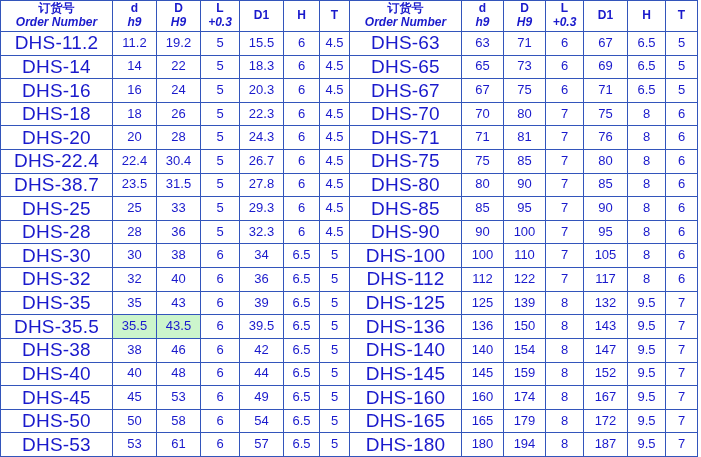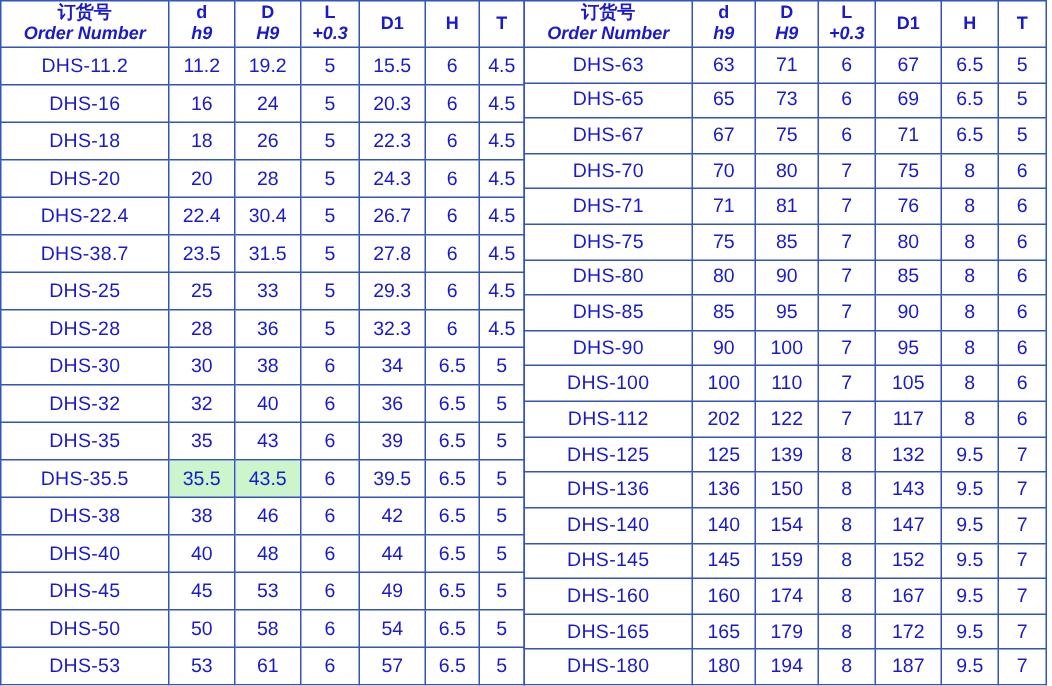--- a/index.html
+++ b/index.html
@@ -48,21 +48,21 @@
   thead th {
     background: #ffffff;
     font-size: 12px;
     height: 30px;
   }
   thead th .l1 { display: block; }
   thead th .l2 { display: block; font-style: italic; }
   tbody td { height: 22.5px; }
 
   td.order {
-    font-size: 13px;
+    font-size: 19px;
     letter-spacing: 0.2px;
   }
 
   
   .left col.c0 { width: 112px; }
   .left col.c1 { width: 44px; }
   .left col.c2 { width: 44px; }
   .left col.c3 { width: 39px; }
   .left col.c4 { width: 44px; }
   .left col.c5 { width: 36px; }
@@ -127,20 +127,29 @@
           <tr>
             <td class="order">DHS-11.2</td>
             <td>11.2</td>
             <td>19.2</td>
             <td>5</td>
             <td>15.5</td>
             <td>6</td>
             <td>4.5</td>
           </tr>
           <tr>
+            <td class="order">DHS-14</td>
+            <td>14</td>
+            <td>22</td>
+            <td>5</td>
+            <td>18.3</td>
+            <td>6</td>
+            <td>4.5</td>
+          </tr>
+          <tr>
             <td class="order">DHS-16</td>
             <td>16</td>
             <td>24</td>
             <td>5</td>
             <td>20.3</td>
             <td>6</td>
             <td>4.5</td>
           </tr>
           <tr>
             <td class="order">DHS-18</td>
@@ -409,21 +418,21 @@
             <td class="order">DHS-100</td>
             <td>100</td>
             <td>110</td>
             <td>7</td>
             <td>105</td>
             <td>8</td>
             <td>6</td>
           </tr>
           <tr>
             <td class="order">DHS-112</td>
-            <td>202</td>
+            <td>112</td>
             <td>122</td>
             <td>7</td>
             <td>117</td>
             <td>8</td>
             <td>6</td>
           </tr>
           <tr>
             <td class="order">DHS-125</td>
             <td>125</td>
             <td>139</td>

